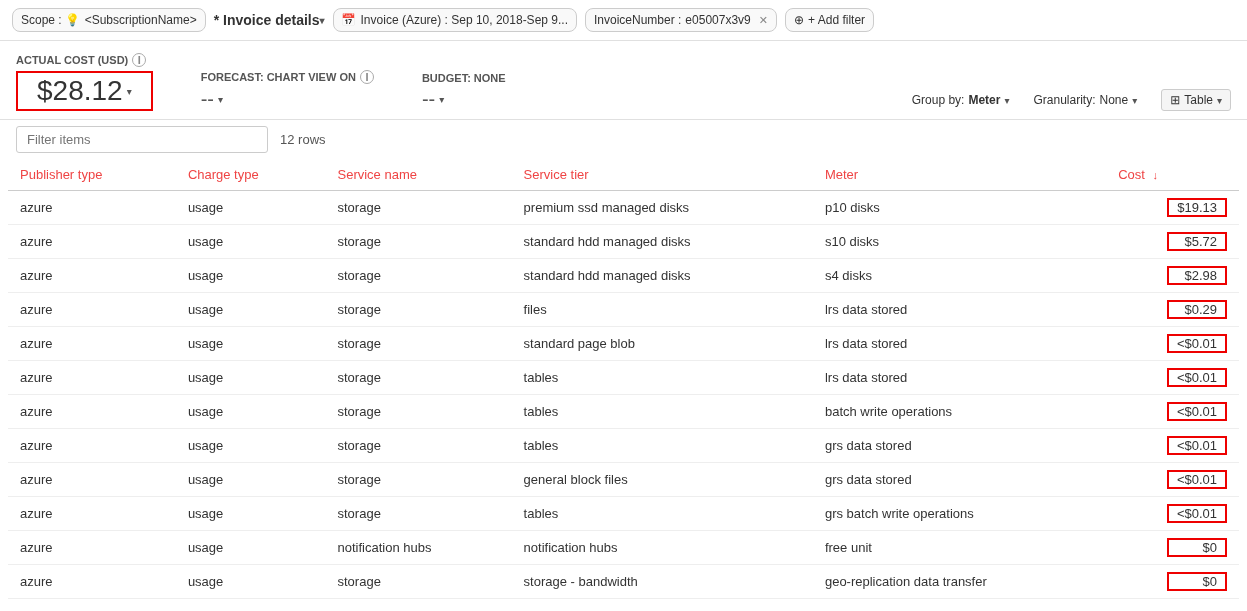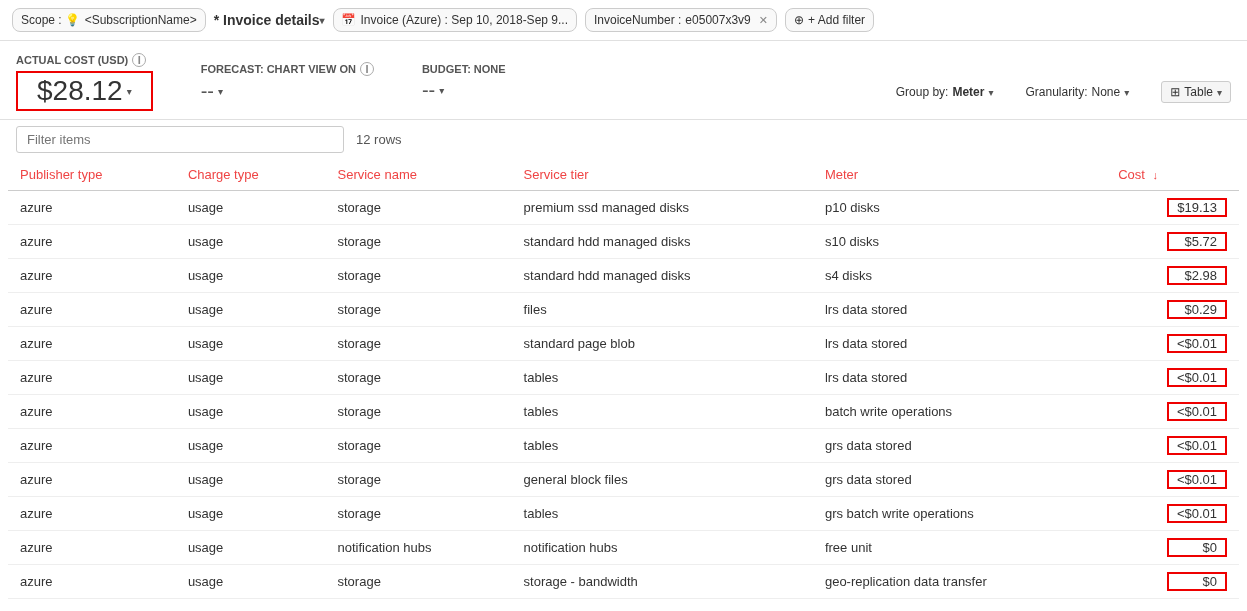--- a/index.html
+++ b/index.html
@@ -21,21 +21,21 @@
     }
     .pill-title {
       font-weight: 600; font-size: 14px;
       display: inline-flex; align-items: center; 
       cursor: pointer;
     }
     .chevron { font-size: 10px; color: #555; }
     .close-x { font-size: 11px; color: #888; cursor: pointer; margin-left: 4px; }
 
     .metrics-row {
-      display: flex; align-items: center; gap: 48px;
+      display: flex; align-items: flex-end; gap: 48px;
       padding: 12px 16px 8px;
     }
     .metric-block { display: flex; flex-direction: column; }
     .metric-label { font-size: 11px; color: #555; font-weight: 600; text-transform: uppercase; display: flex; align-items: center; gap: 4px; margin-bottom: 4px; }
     .metric-value { font-size: 28px; font-weight: 300; display: flex; align-items: center; gap: 4px; }
     .metric-value.boxed { border: 2px solid #e00; padding: 2px 19px; }
     .metric-dash { font-size: 20px; color: #555; }
     .info-icon { font-size: 11px; color: #888; border: 1px solid #aaa; border-radius: 50%; width: 14px; height: 14px; display: inline-flex; align-items: center; justify-content: center; cursor: pointer; }
     .group-btn {
       display: inline-flex; align-items: center; gap: 4px;
@@ -46,21 +46,21 @@
       font-size: 12px; cursor: pointer; color: #333;
       border: 1px solid #ccc; border-radius: 3px; padding: 3px 8px; background: #f5f5f5;
     }
 
     .filter-row {
       display: flex; align-items: center; gap: 12px;
       padding: 6px 16px;
     }
     .filter-input {
       border: 1px solid #ccc; border-radius: 3px;
-      padding: 5px 10px; font-size: 13px; width: 328px; color: #aaa;
+      padding: 5px 10px; font-size: 13px; width: 252px; color: #aaa;
     }
     .rows-count { font-size: 13px; color: #555; }
 
     .data-table {
       width: 100%; border-collapse: collapse;
       font-size: 13px;
     }
     .data-table th {
       text-align: left; padding: 8px 12px;
       border-bottom: 1px solid #ccc;
@@ -149,21 +149,21 @@
   <div class="metric-block">
     <div class="metric-label">
       <span>BUDGET: NONE</span>
     </div>
     <div class="metric-value">
       <span class="metric-dash">--</span>
       <span class="chevron">▾</span>
     </div>
   </div>
 
-  <div style="margin-left: auto; display: flex; align-items: center; gap: 32px; padding-top: 20px;">
+  <div style="margin-left: auto; display: flex; align-items: center; gap: 24px; padding-top: 20px;">
     <div class="group-btn">
       <span>Group by:</span>
       <span style="font-weight:600;">Meter</span>
       <span class="chevron">▾</span>
     </div>
     <div class="group-btn">
       <span>Granularity:</span>
       <span style="font-weight:400;">None</span>
       <span class="chevron">▾</span>
     </div>

